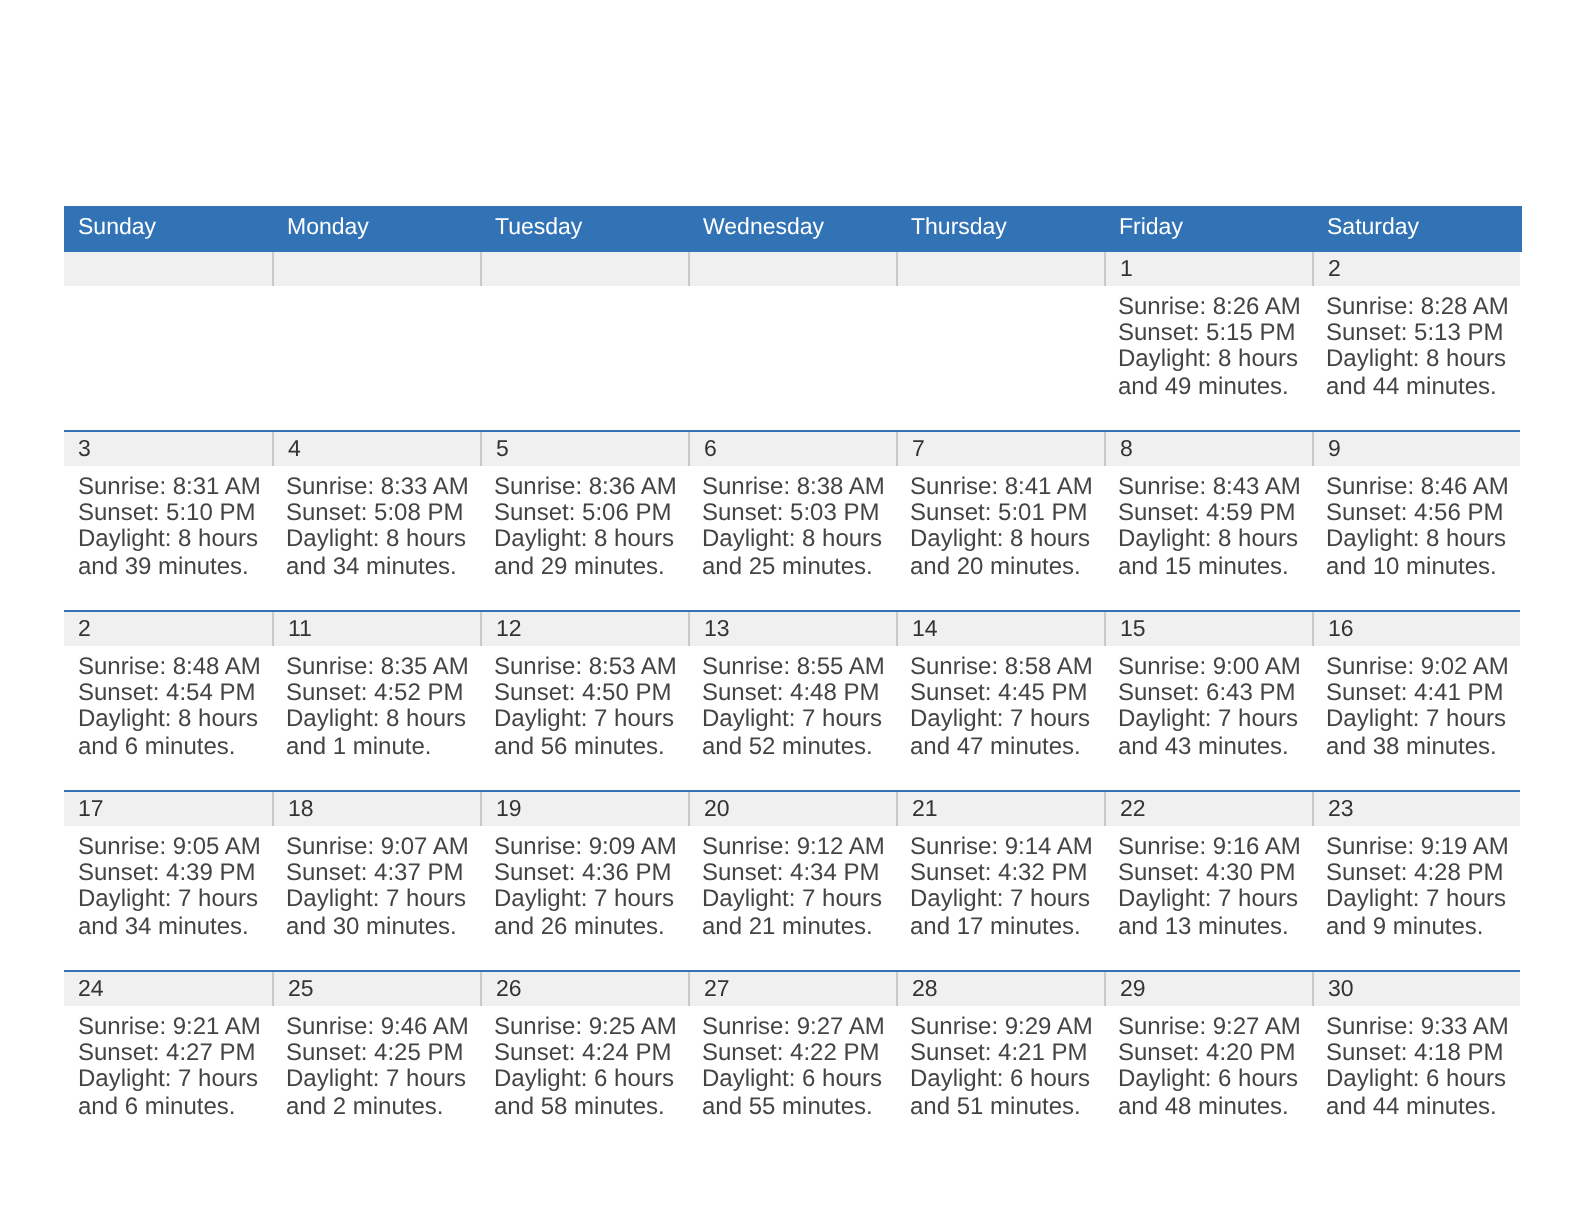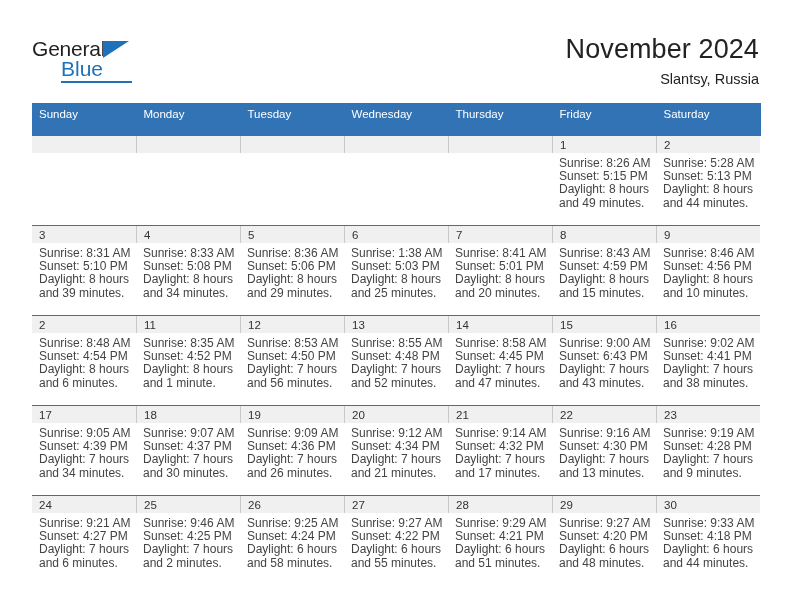--- a/index.html
+++ b/index.html
@@ -95,21 +95,21 @@
     table-layout: fixed;
   }
   .calendar col { width: 104px; }
 
   thead th {
     background: #3273b6;
     color: #ffffff;
     font-size: 11.5px;
     font-weight: normal;
     text-align: left;
-    padding: 5px 0 15px 7px;
+    padding: 5px 0 5px 7px;
     height: 21px;
     vertical-align: middle;
     border-right: 1px solid #3273b6;
   }
 
   tbody tr { height: 90px; }
 
   tbody td {
     vertical-align: top;
     padding: 0;
@@ -138,35 +138,20 @@
   .cell-body div { white-space: nowrap; }
 
   td.empty .daynum-strip { color: transparent; }
   td.empty .cell-body { visibility: hidden; }
 </style>
 </head>
 <body>
 
 <div class="page">
 
-  <div class="top-bar">
-
-    <div class="logo">
-      <span class="logo-word-general">General</span>
-      <span class="logo-tri"></span>
-      <span class="logo-word-blue">Blue</span>
-      <span class="logo-underline"></span>
-    </div>
-
-    <div class="title-block">
-      <div class="cal-title">November 2024</div>
-      <div class="cal-subtitle">Slantsy, Russia</div>
-    </div>
-
-  </div>
 
   <table class="calendar">
     <colgroup>
       <col>
         <col>
         <col>
         <col>
         <col>
         <col>
         <col>
@@ -234,21 +219,21 @@
             <div class="cell-body">
               <div>Sunrise: 8:26 AM</div>
               <div>Sunset: 5:15 PM</div>
               <div>Daylight: 8 hours</div>
               <div>and 49 minutes.</div>
             </div>
           </td>
           <td>
             <div class="daynum-strip">2</div>
             <div class="cell-body">
-              <div>Sunrise: 5:28 AM</div>
+              <div>Sunrise: 8:28 AM</div>
               <div>Sunset: 5:13 PM</div>
               <div>Daylight: 8 hours</div>
               <div>and 44 minutes.</div>
             </div>
           </td>
         </tr>
         <tr>
           <td>
             <div class="daynum-strip">3</div>
             <div class="cell-body">
@@ -272,21 +257,21 @@
             <div class="cell-body">
               <div>Sunrise: 8:36 AM</div>
               <div>Sunset: 5:06 PM</div>
               <div>Daylight: 8 hours</div>
               <div>and 29 minutes.</div>
             </div>
           </td>
           <td>
             <div class="daynum-strip">6</div>
             <div class="cell-body">
-              <div>Sunrise: 1:38 AM</div>
+              <div>Sunrise: 8:38 AM</div>
               <div>Sunset: 5:03 PM</div>
               <div>Daylight: 8 hours</div>
               <div>and 25 minutes.</div>
             </div>
           </td>
           <td>
             <div class="daynum-strip">7</div>
             <div class="cell-body">
               <div>Sunrise: 8:41 AM</div>
               <div>Sunset: 5:01 PM</div>

